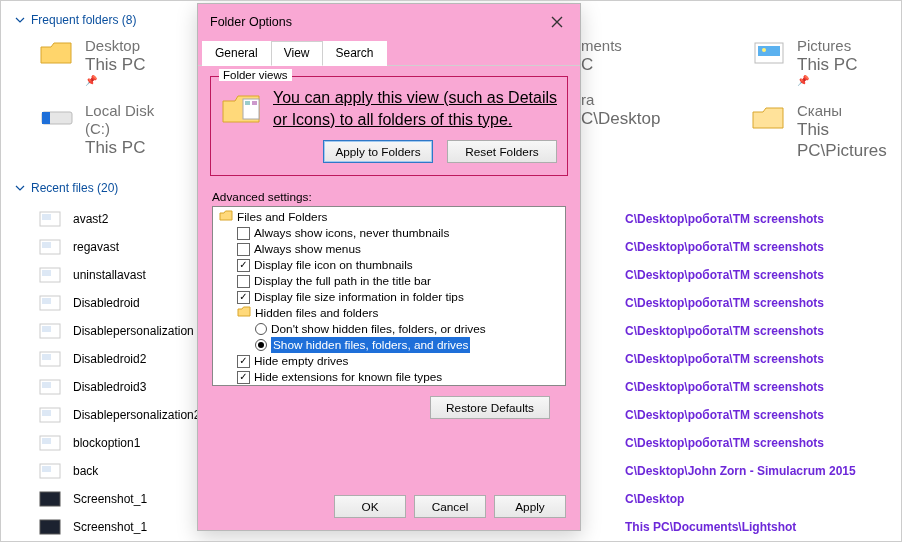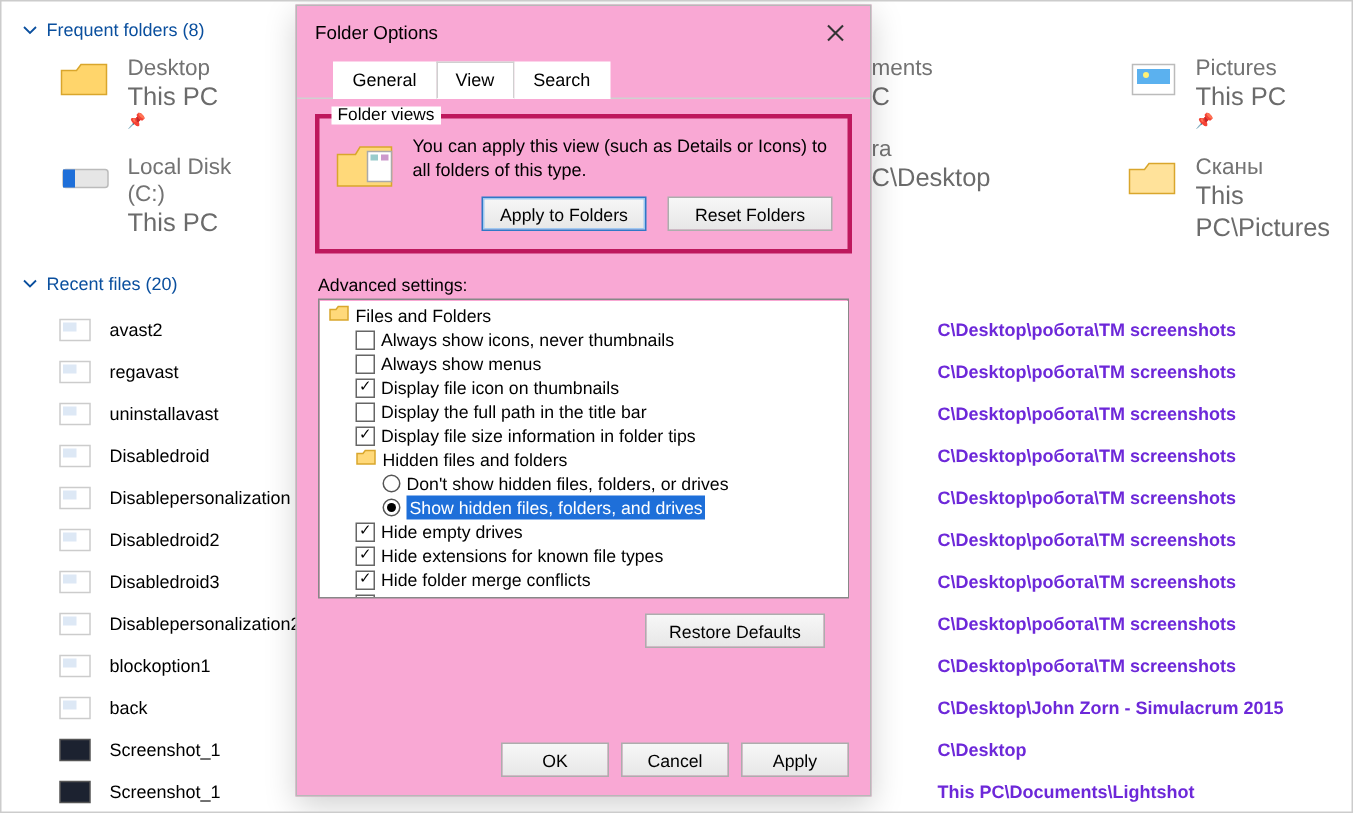--- a/index.html
+++ b/index.html
@@ -73,67 +73,67 @@
     padding: 6px 8px 0 12px;
     font-size: 12.5px;
   }
   .close-x {
     width: 30px; height: 24px;
     display:flex; align-items:center; justify-content:center;
     font-size: 14px;
     cursor: pointer;
   }
   .tabs {
-    display:flex; gap:0; padding: 6px 6px 0 24px;
+    display:flex; gap:0; padding: 6px 6px 0 4px;
     border-bottom: 1px solid #d0d0d0;
   }
   .tab {
     padding: 4px 12px 5px 12px;
     font-size:12px;
     border:1px solid transparent;
     border-bottom:none;
     cursor:pointer;
     position: relative;
     top: 1px;
     background:#fff;
   }
   .tab.active {
     border-color:#d0d0d0;
     border-bottom: 1px solid #fff;
     background:#fff;
   }
   .fieldset {
     margin: 10px 12px 8px 12px;
-    border: 3px solid #be185d;
+    border: 1px solid #be185d;
     padding: 10px 10px 12px 10px;
     position: relative;
   }
   .legend {
     position:absolute; top:-8px; left:8px;
     background:#fff; padding:0 4px;
     font-size:11.5px; color:#000;
   }
   .fv-row { display:flex; gap:10px; align-items:flex-start; }
-  .fv-text { font-size:12px; color:#000; line-height:1.35; }
+  .fv-text { font-size:16px; color:#000; line-height:1.35;text-decoration:underline; }
   .fv-buttons { display:flex; gap:14px; margin-top:10px; justify-content:flex-end; }
   .btn {
     min-width: 110px;
     height: 23px;
     background: linear-gradient(#f7f7f7,#e7e7e7);
     border: 1px solid #adadad;
     font-size: 11.8px;
     cursor: pointer;
     display:inline-flex; align-items:center; justify-content:center;
   }
   .btn.emph { border-color:#2f78c6; box-shadow: 0 0 0 1px #a0c8f0 inset; }
   .adv-label { margin: 6px 14px 2px 14px; font-size: 11.8px; }
   .tree {
     margin: 0 14px;
     border: 1px solid #888;
-    height: 200px;
+    height: 180px;
     overflow-y: scroll;
     font-size: 11.8px;
     padding: 2px 2px;
     background:#fff;
   }
   .tree-row {
     display:flex; align-items:center; gap:4px;
     padding: 0 2px;
     line-height: 16px;
     white-space: nowrap;

